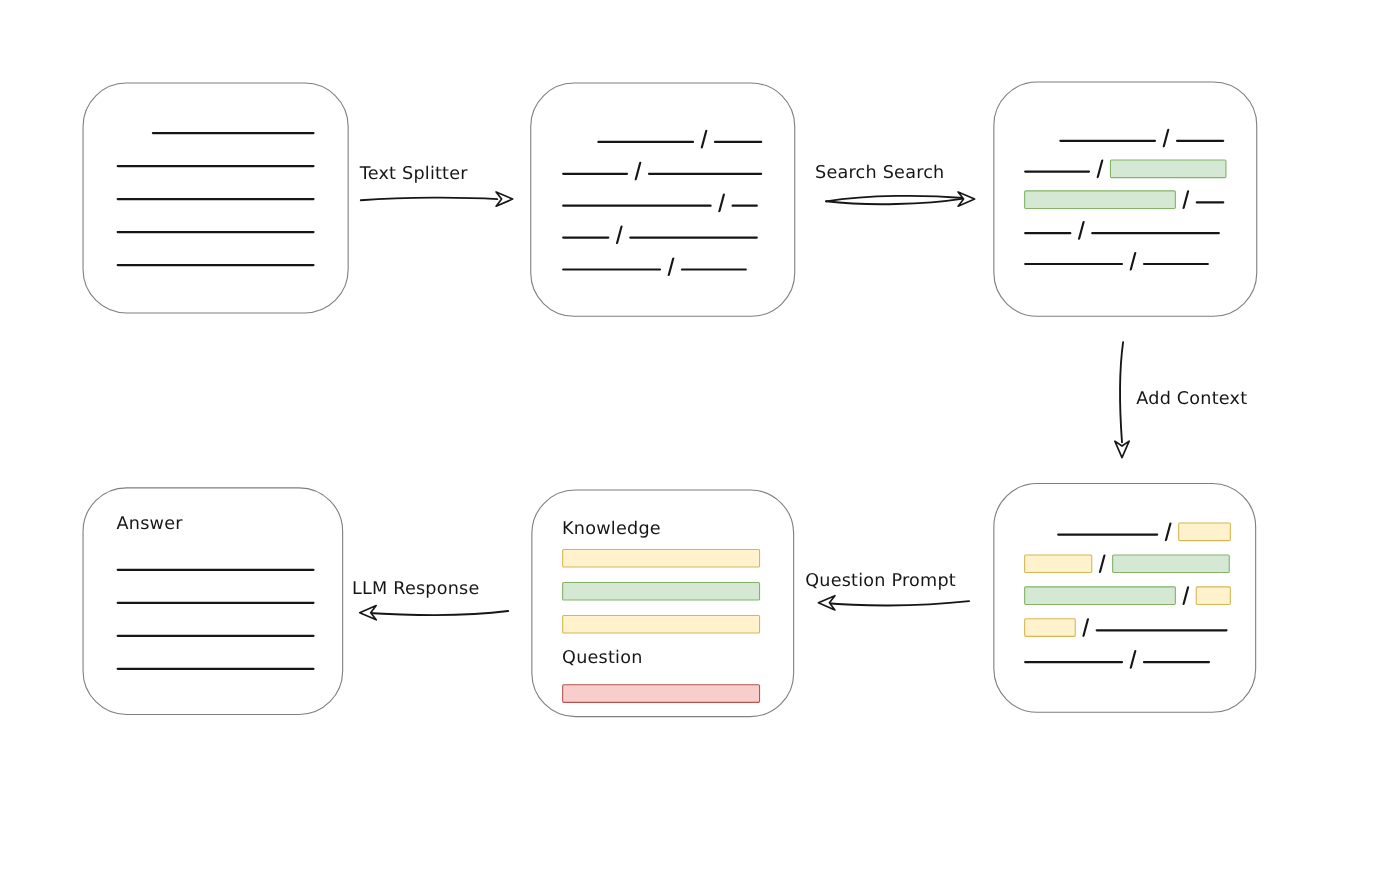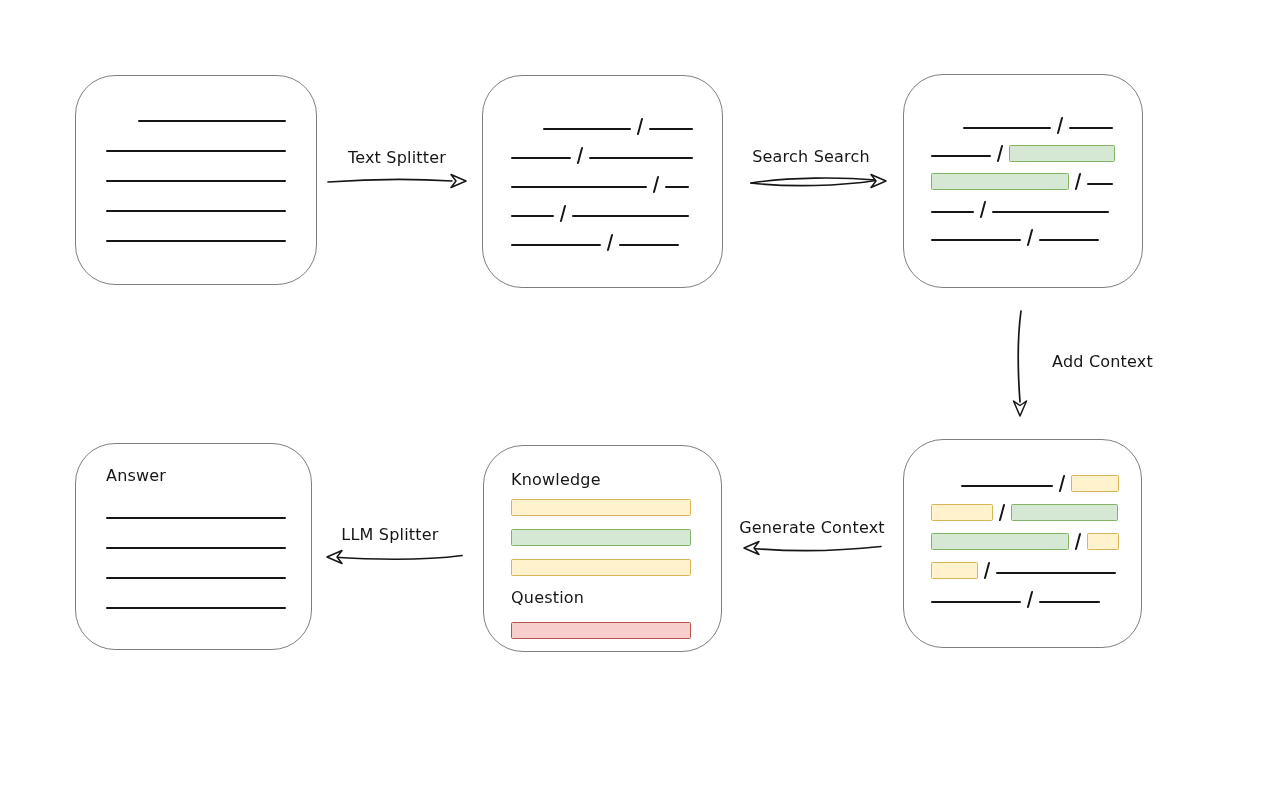--- a/index.html
+++ b/index.html
@@ -21,21 +21,21 @@
   .mb10 .row{margin-bottom:10px;}
   .seg-line{height:1.8px;background:var(--ink,#161616);transform:translateY(3px);border-radius:1px;}
   .slash{width:2px;height:17px;background:var(--ink,#161616);transform:skewX(-15deg);margin:0 8px;border-radius:1px;}
   .chunk{height:17px;box-sizing:border-box;border-radius:1.5px;}
   .chunk.green{background:var(--green-fill,#d5e8d4);border:1.5px solid var(--green-border,#82b366);}
   .chunk.yellow{background:var(--yellow-fill,#fff2cc);border:1.5px solid var(--yellow-border,#d6b656);}
   .chunk.red{background:var(--red-fill,#f8cecc);border:1.5px solid var(--red-border,#b85450);}
   .box-label{font-size:16px;height:20px;line-height:20px;letter-spacing:.2px;}
   .arrow-label{
     position:absolute;font-size:16px;letter-spacing:.2px;
-    text-align:center;white-space:nowrap;
+    text-align:left;white-space:nowrap;
   }
   .caption{
     position:absolute;left:726px;top:688px;width:500px;
     font-size:17px;text-align:center;letter-spacing:.2px;white-space:nowrap;
   }
   svg.arrows{position:absolute;left:0;top:0;pointer-events:none;}
   svg.arrows path{stroke:var(--ink,#161616);fill:none;stroke-width:1.7;stroke-linecap:round;}
   svg.arrows path.head{fill:#ffffff;stroke-width:1.5;stroke-linejoin:round;}
 </style>
 </head>
@@ -217,20 +217,20 @@
             <div class="chunk red" style="width: 180px;"></div>
           </div>
         </div>
     </div>
   </div>
 
   <div class="arrow-label" style="left:327px;top:148px;width:140px">Text Splitter</div>
 
   <div class="arrow-label" style="left:741px;top:147px;width:140px">Search Search</div>
 
-  <div class="arrow-label" style="left:1033px;top:352px;width:120px;text-align:right">Add Context</div>
-
-  <div class="arrow-label" style="left:732px;top:518px;width:160px">Generate Context</div>
-
-  <div class="arrow-label" style="left:320px;top:525px;width:140px">LLM Splitter</div>
+  <div class="arrow-label" style="left:1033px;top:352px;width:120px;text-align:left">Add Context</div>
+
+  <div class="arrow-label" style="left:732px;top:518px;width:160px">Question Prompt</div>
+
+  <div class="arrow-label" style="left:320px;top:525px;width:140px">LLM Response</div>
 
 
 </div>
 
 </body></html>

